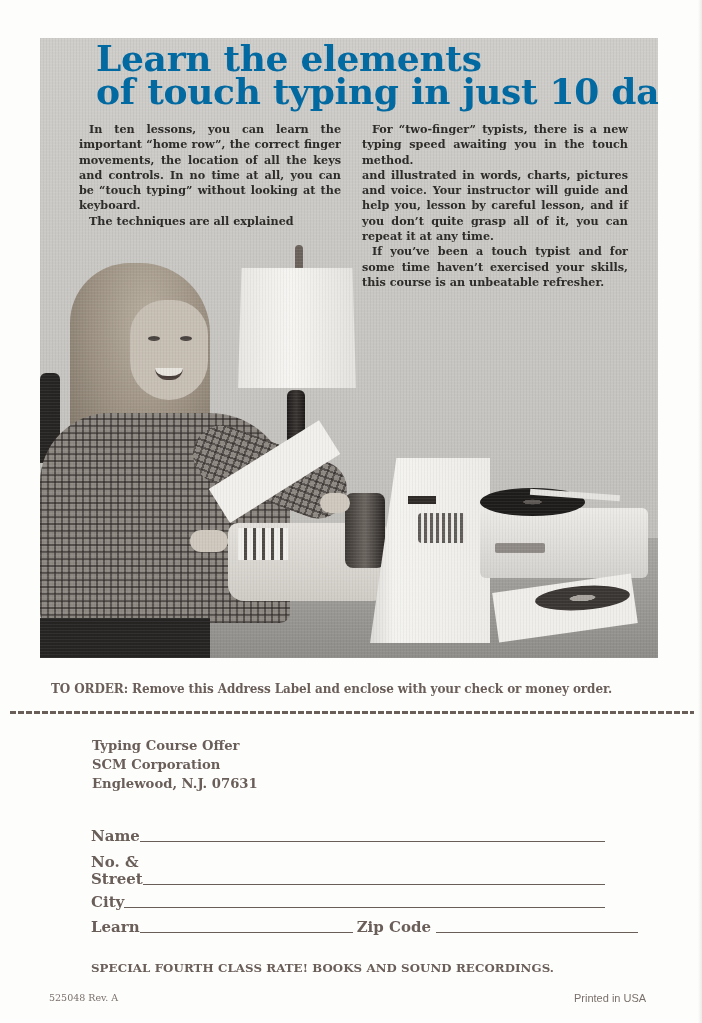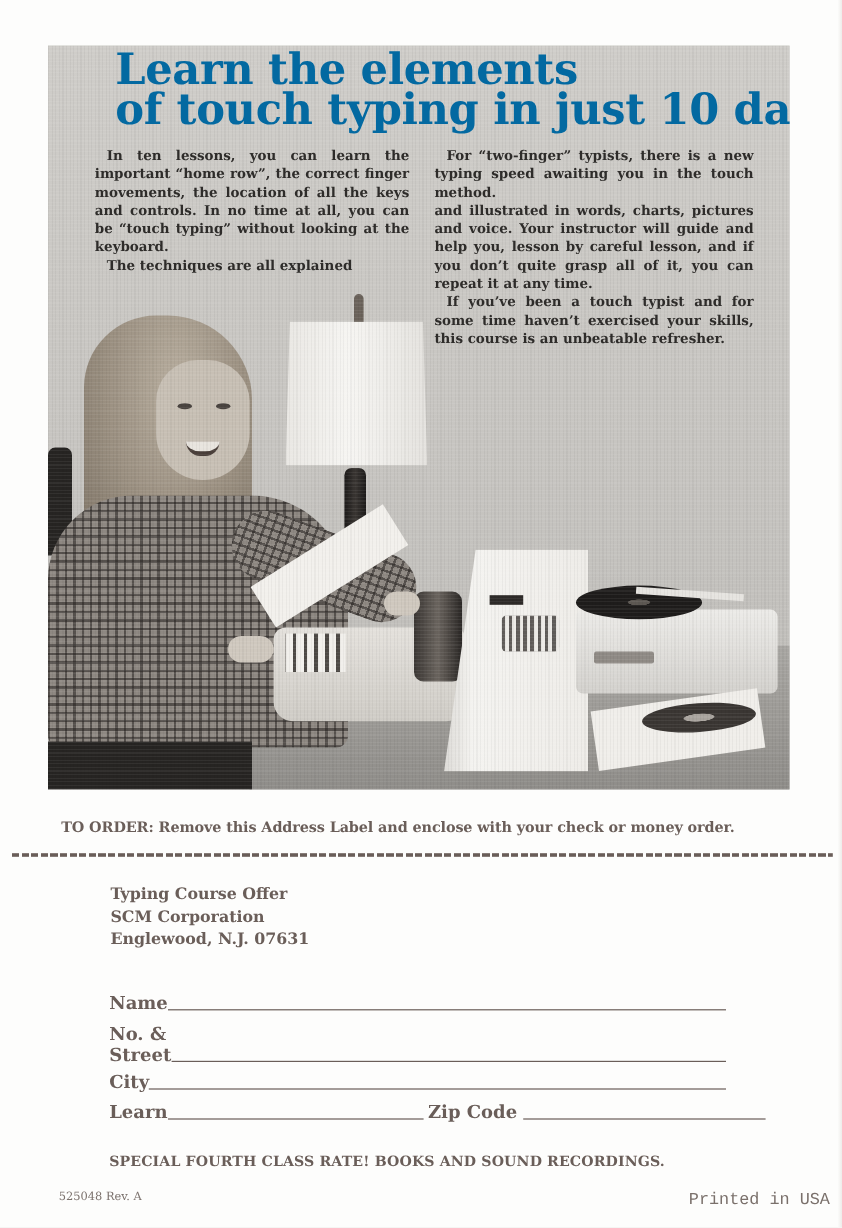--- a/index.html
+++ b/index.html
@@ -102,21 +102,21 @@
     .form-row { position: absolute; left: 0; display: flex; align-items: flex-end; width: 514px; }
     .form-row .lbl { white-space: nowrap; line-height: 17px; }
     .form-row .line { flex: 1; border-bottom: 1.5px solid #6a5e59; height: 1px; margin-bottom: 3px; background: transparent; border-top: none; border-left: none; border-right: none; font: inherit; outline: none; }
     .form-row .line.state { flex: 0 0 213px; }
     .form-row .line.zip { flex: 1; margin-left: 5px; }
     .form-row .lbl.zip-lbl { margin-left: 4px; }
     .street-lbl { line-height: 17px; }
 
     .special { position: absolute; left: 91px; top: 961px; font-family: "DejaVu Serif", serif; font-weight: bold; font-size: 11.8px; color: #6a5e59; white-space: nowrap; letter-spacing: 0.1px; }
     .code { position: absolute; left: 49px; top: 992px; font-family: "DejaVu Serif", serif; font-size: 9.5px; color: #7a706b; white-space: nowrap; }
-    .printed { position: absolute; left: 574px; top: 992px; font-family: Liberation Mono, monospace; font-size: 14px; color: #7a706b; white-space: nowrap; }
+    .printed { position: absolute; left: 574px; top: 992px; font-family: Liberation Sans, sans-serif; font-size: 11px; color: #7a706b; white-space: nowrap; }
   </style>
 </head>
 <body>
 
 <div class="page-edge"></div>
 
 <section class="photo">
   <div class="wall"></div>
   <div class="desk"></div>
   <div class="chair"></div>

